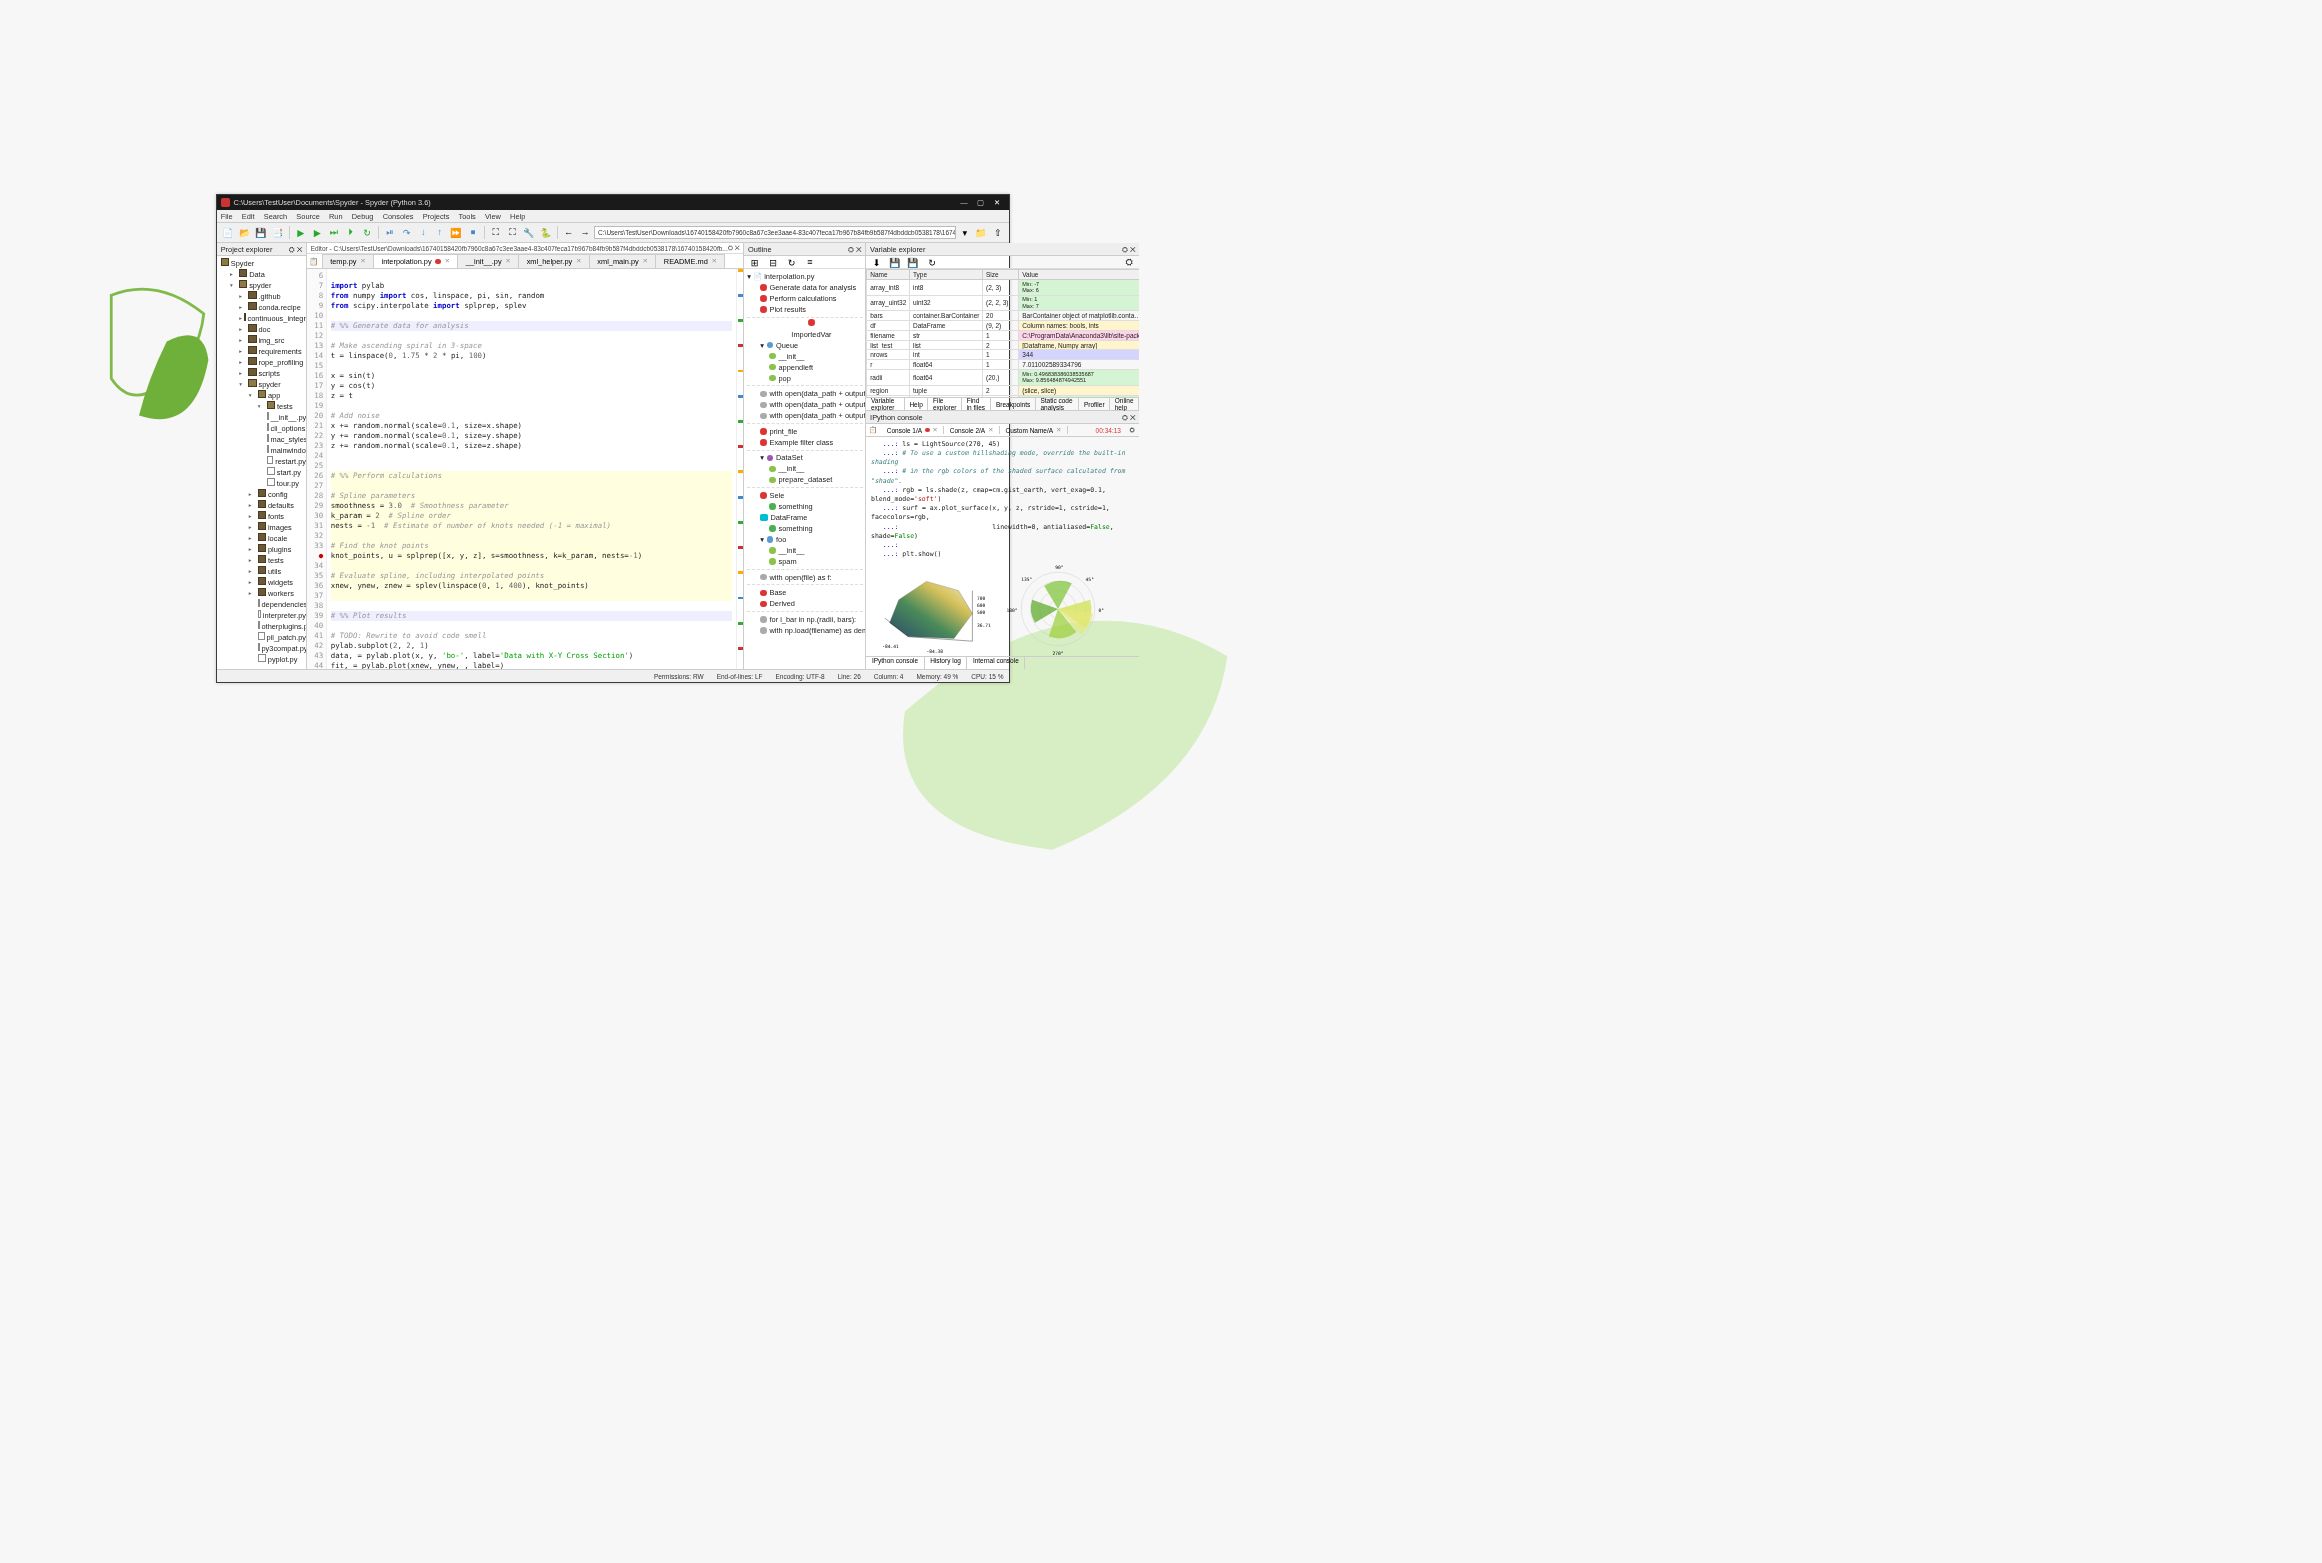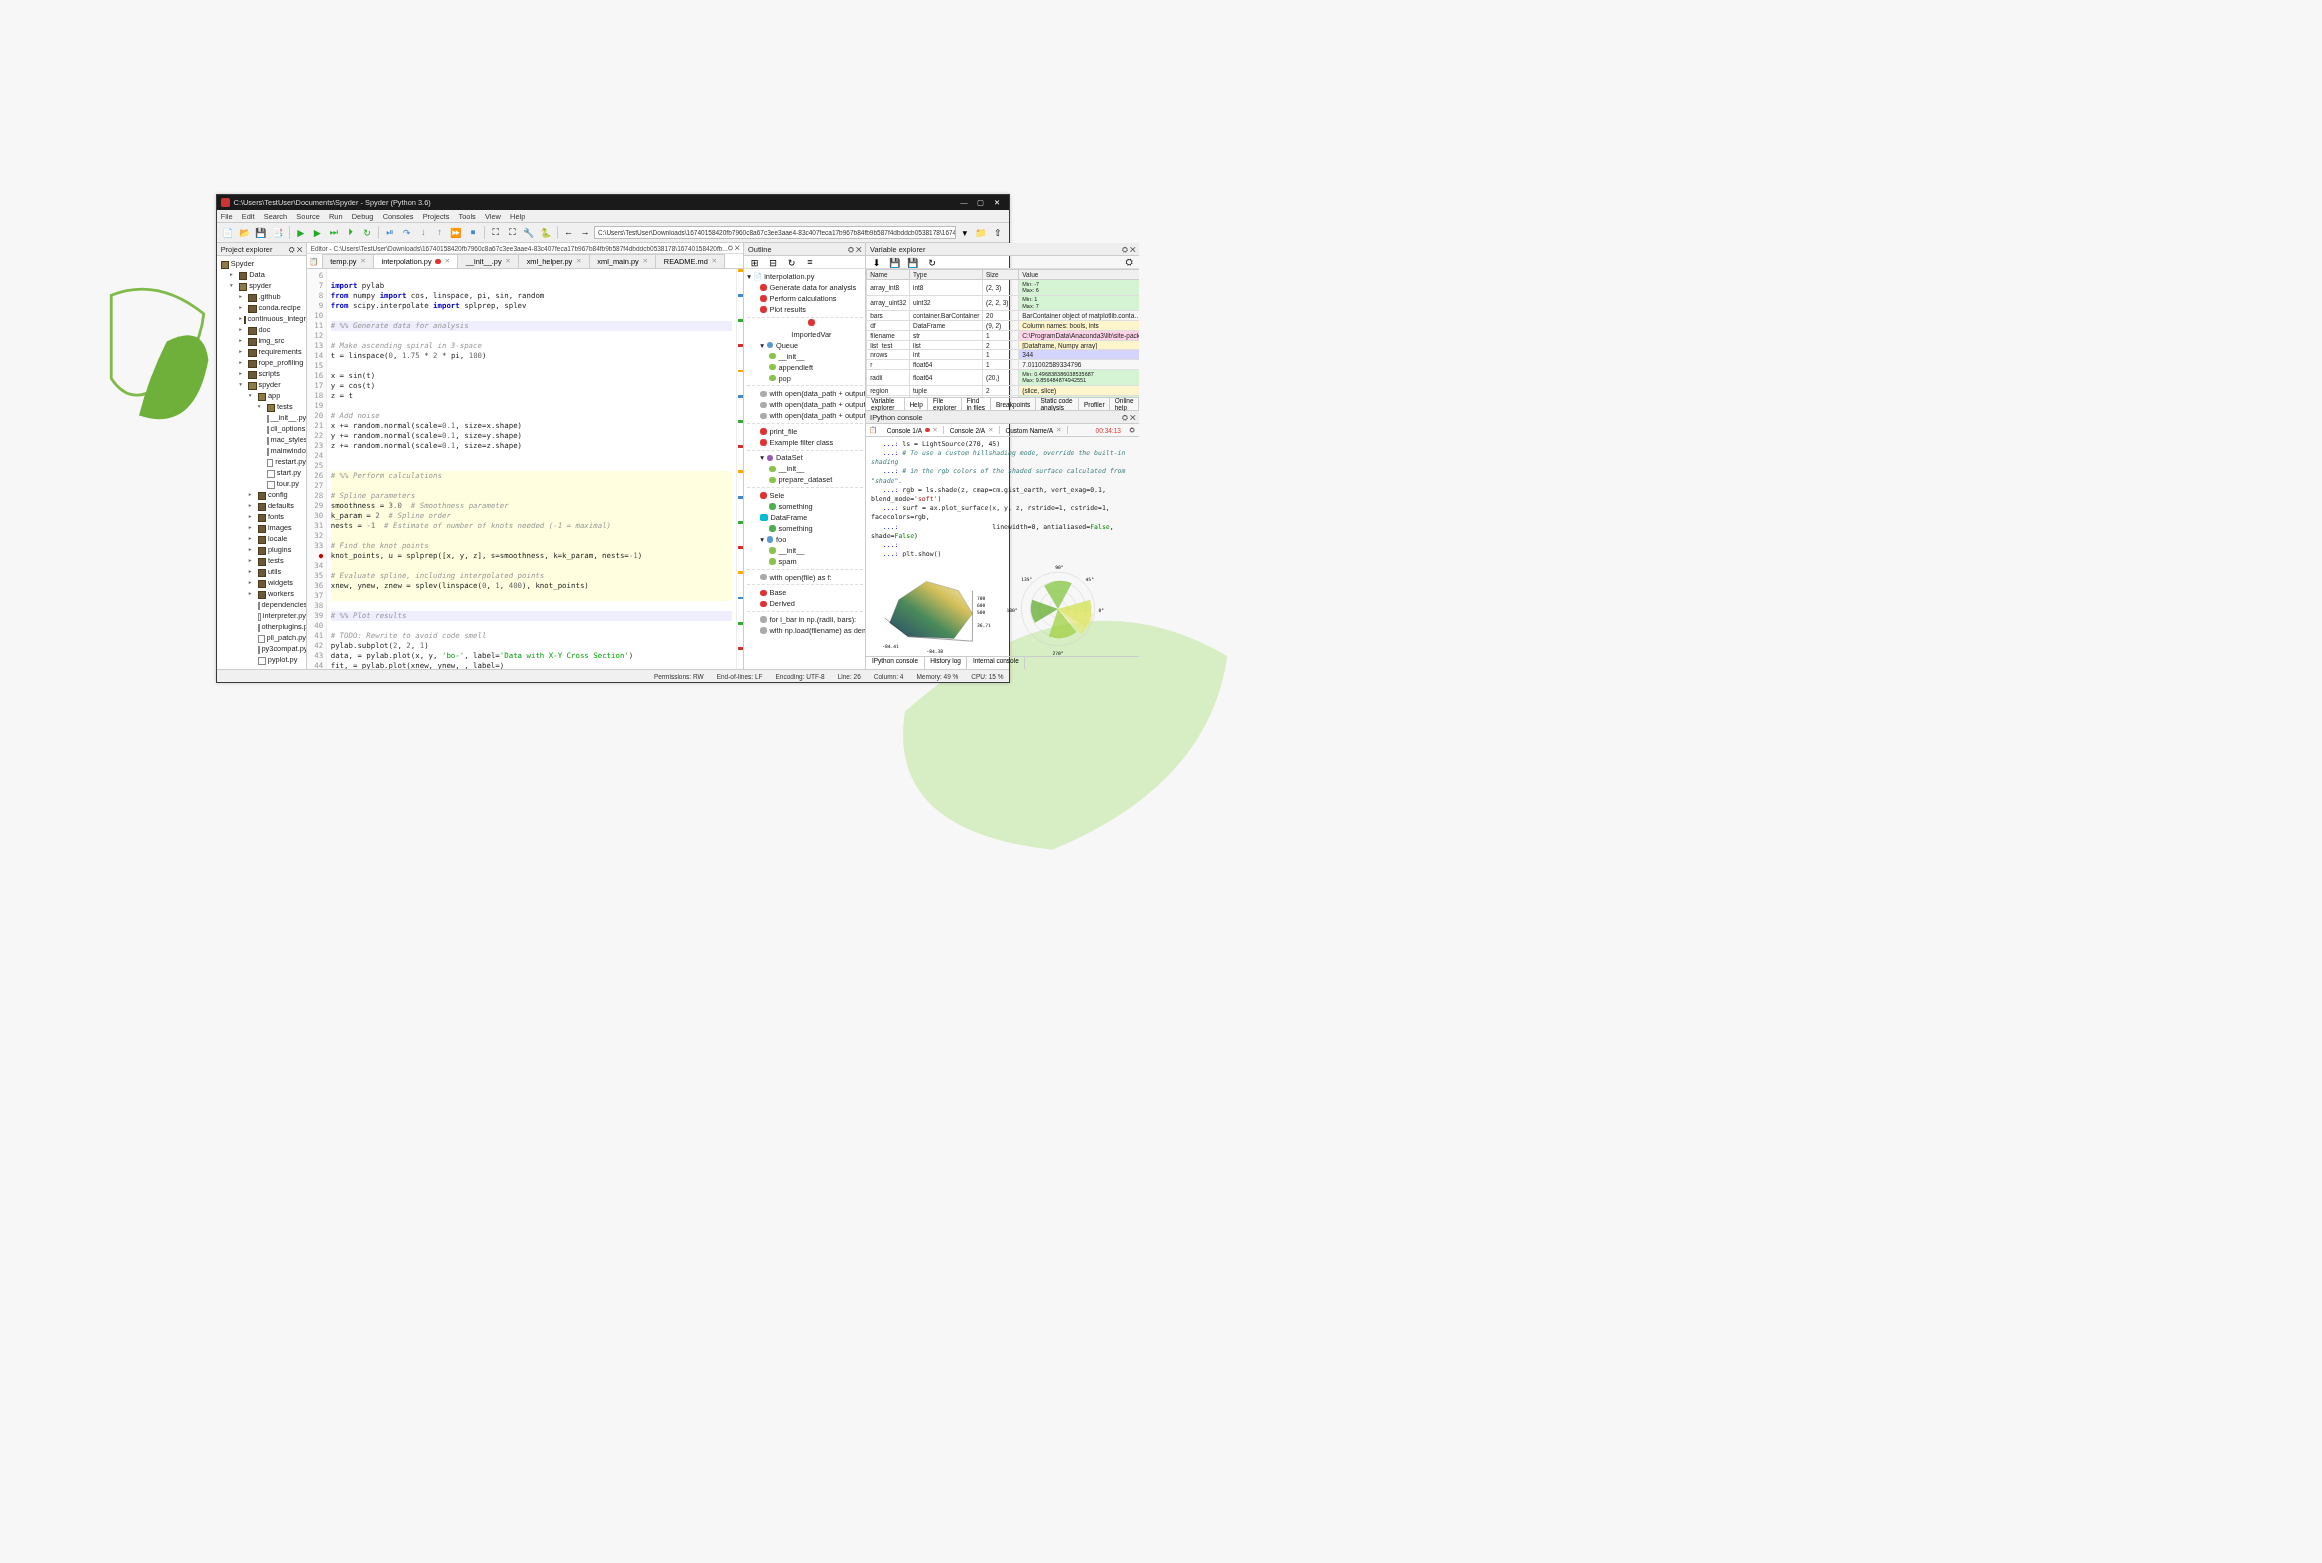--- a/index.html
+++ b/index.html
@@ -18,21 +18,21 @@
   .tbtn { width:14.8px; height:14.8px; display:flex; align-items:center; justify-content:center; cursor:pointer; border-radius:1.8px; }
   .tsep { width:0.9px; height:13px; background:#ccc; margin:0 1.8px; }
   .pathbox { flex:1; height:13px; border:0.9px solid #bbb; background:#fff; font-size:6.5px; color:#333; padding:0 2.8px; display:flex; align-items:center; overflow:hidden; white-space:nowrap; }
   .main { flex:1; display:flex; min-height:0; }
   
   .panel { display:flex; flex-direction:column; min-height:0; }
   .panel-header { height:13px; background:#eee; border-bottom:0.9px solid #ccc; font-size:7.4px; color:#222; padding:0 3.7px; display:flex; align-items:center; justify-content:space-between; }
   .panel-header .x { cursor:pointer; }
   .proj { width:90px; border-right:0.9px solid #ccc; }
   .tree { flex:1; overflow:auto; font-size:7.4px; color:#222; padding:1.8px 0 1.8px 3.7px; line-height:11px; }
-  .tree .item { white-space:nowrap; cursor:pointer; display:flex; align-items:flex-end; gap:1.8px; }
+  .tree .item { white-space:nowrap; cursor:pointer; display:flex; align-items:flex-start; gap:1.8px; }
   .tree .folder::before { content:"▸"; font-size:5.5px; width:7.4px; display:inline-block; color:#666; }
   .tree .folder.open::before { content:"▾"; }
   .tree .icn { width:8.3px; height:8.3px; display:inline-block; }
   .tree .icn.fold { background:#6b5a3a; border:0.9px solid #4a3a1a; }
   .tree .icn.fold.open { background:#8b7a4a; }
   .tree .icn.py { background:#fff; border:0.9px solid #888; }
   .ind1 { padding-left:9.2px; } .ind2 { padding-left:18.5px; } .ind3 { padding-left:28px; } .ind4 { padding-left:37px; } .ind5 { padding-left:46px; }
   
   .editor { flex:1; border-right:0.9px solid #ccc; display:flex; flex-direction:column; min-height:0; }
   .editor-pathbar { height:11px; font-size:6.5px; color:#444; border-bottom:0.9px solid #ddd; padding:0 3.7px; display:flex; align-items:center; overflow:hidden; white-space:nowrap; }

